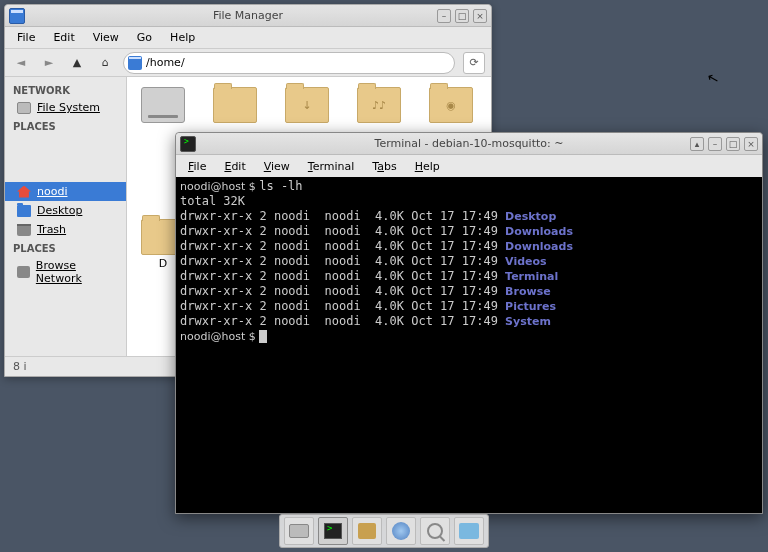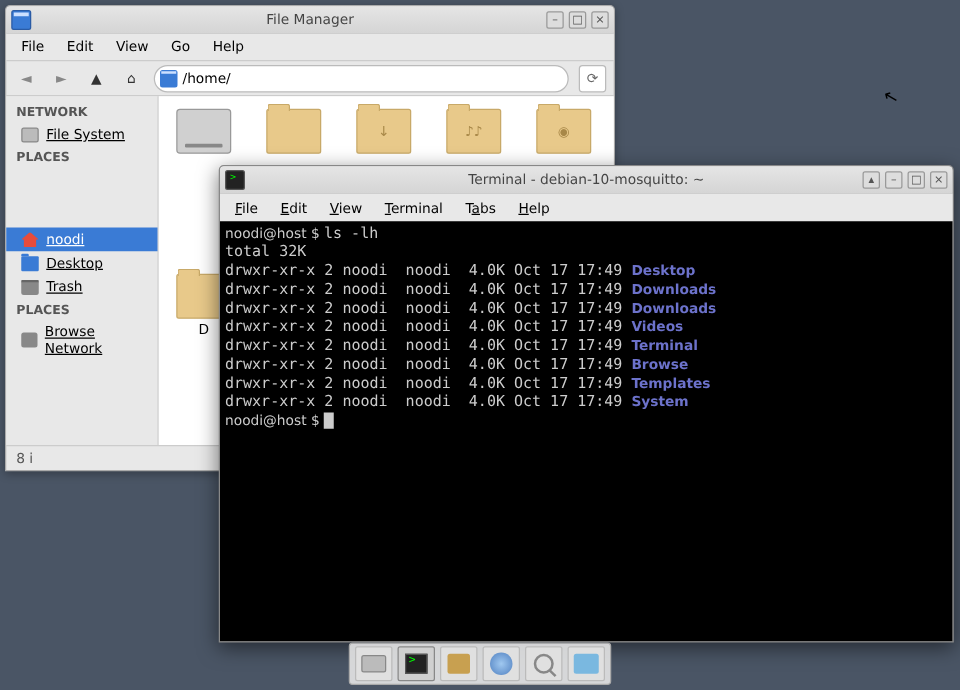--- a/index.html
+++ b/index.html
@@ -189,21 +189,21 @@
     <span><u>H</u>elp</span>
   </div>
   <div class="term-content" id="term-content"><span class="prompt">noodi@host $ </span>ls -lh
 total 32K
 drwxr-xr-x 2 noodi  noodi  4.0K Oct 17 17:49 <span class="dir">Desktop</span>
 drwxr-xr-x 2 noodi  noodi  4.0K Oct 17 17:49 <span class="dir">Downloads</span>
 drwxr-xr-x 2 noodi  noodi  4.0K Oct 17 17:49 <span class="dir">Downloads</span>
 drwxr-xr-x 2 noodi  noodi  4.0K Oct 17 17:49 <span class="dir">Videos</span>
 drwxr-xr-x 2 noodi  noodi  4.0K Oct 17 17:49 <span class="dir">Terminal</span>
 drwxr-xr-x 2 noodi  noodi  4.0K Oct 17 17:49 <span class="dir">Browse</span>
-drwxr-xr-x 2 noodi  noodi  4.0K Oct 17 17:49 <span class="dir">Templates</span>
+drwxr-xr-x 2 noodi  noodi  4.0K Oct 17 17:49 <span class="dir">Pictures</span>
 drwxr-xr-x 2 noodi  noodi  4.0K Oct 17 17:49 <span class="dir">System</span>
 <span class="prompt">noodi@host $ </span><span class="cursor"></span></div>
 </div>
 
 <div class="taskbar">
   <div class="tb-item">
       <span class="tbi-drive"></span>
     </div>
   <div class="tb-item active">
       <span class="tbi-term"></span>

